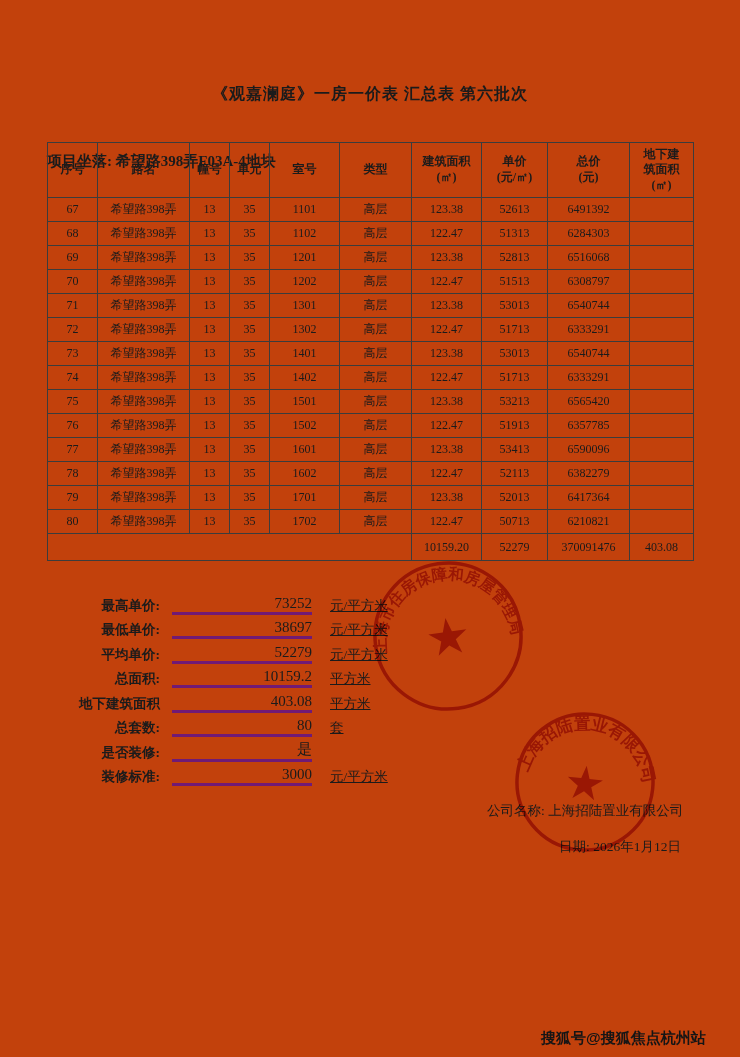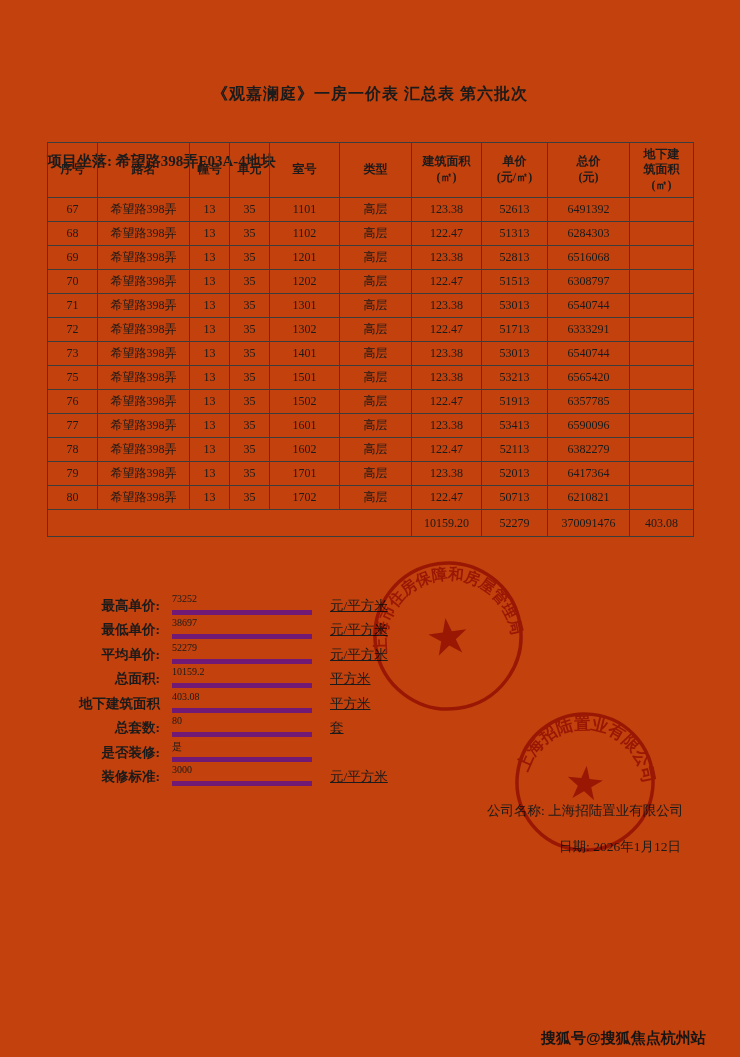--- a/index.html
+++ b/index.html
@@ -27,22 +27,22 @@
   }
   table.price th {
     font-weight:bold; white-space:pre-line; height:54px; line-height:1.3;
   }
   table.price td { height:23px; }
   table.price tr[data-name="table-total-row"] td { height:26px; }
   .summary { position:absolute; top:590px; left:42px; }
   .summary-row { display:flex; align-items:flex-end; height:24.5px; font-size:13.5px; }
   .s-label { width:118px; text-align:right; font-weight:bold; white-space:nowrap; }
   .s-value {
-    width:140px; margin-left:12px; text-align:left;
-    border-bottom:5px solid #701a75; font-size:10px; min-height:17px;
+    width:140px; margin-left:12px; text-align:right;
+    border-bottom:3px solid #701a75; font-size:15px; min-height:17px;
   }
   .s-unit { margin-left:18px; white-space:nowrap;text-decoration:underline; }
   .company-block { position:absolute; left:487px; top:802px; font-size:13.5px; }
   .company-block .company-line { white-space:nowrap; }
   .company-block .date-line { margin-left:72px; margin-top:18px; white-space:nowrap; }
   .watermark {
     position:absolute; left:541px; top:1029px;
     font-family:Liberation Sans, sans-serif;
     font-size:15px; font-weight:bold; color:#151515; white-space:nowrap;
   }
@@ -173,20 +173,32 @@
           <td data-name="table-cell">13</td>
           <td data-name="table-cell">35</td>
           <td data-name="table-cell">1401</td>
           <td data-name="table-cell">高层</td>
           <td data-name="table-cell">123.38</td>
           <td data-name="table-cell">53013</td>
           <td data-name="table-cell">6540744</td>
           <td data-name="table-cell"></td>
         </tr>
         <tr data-name="table-row">
+          <td data-name="table-cell">74</td>
+          <td data-name="table-cell">希望路398弄</td>
+          <td data-name="table-cell">13</td>
+          <td data-name="table-cell">35</td>
+          <td data-name="table-cell">1402</td>
+          <td data-name="table-cell">高层</td>
+          <td data-name="table-cell">122.47</td>
+          <td data-name="table-cell">51713</td>
+          <td data-name="table-cell">6333291</td>
+          <td data-name="table-cell"></td>
+        </tr>
+        <tr data-name="table-row">
           <td data-name="table-cell">75</td>
           <td data-name="table-cell">希望路398弄</td>
           <td data-name="table-cell">13</td>
           <td data-name="table-cell">35</td>
           <td data-name="table-cell">1501</td>
           <td data-name="table-cell">高层</td>
           <td data-name="table-cell">123.38</td>
           <td data-name="table-cell">53213</td>
           <td data-name="table-cell">6565420</td>
           <td data-name="table-cell"></td>

